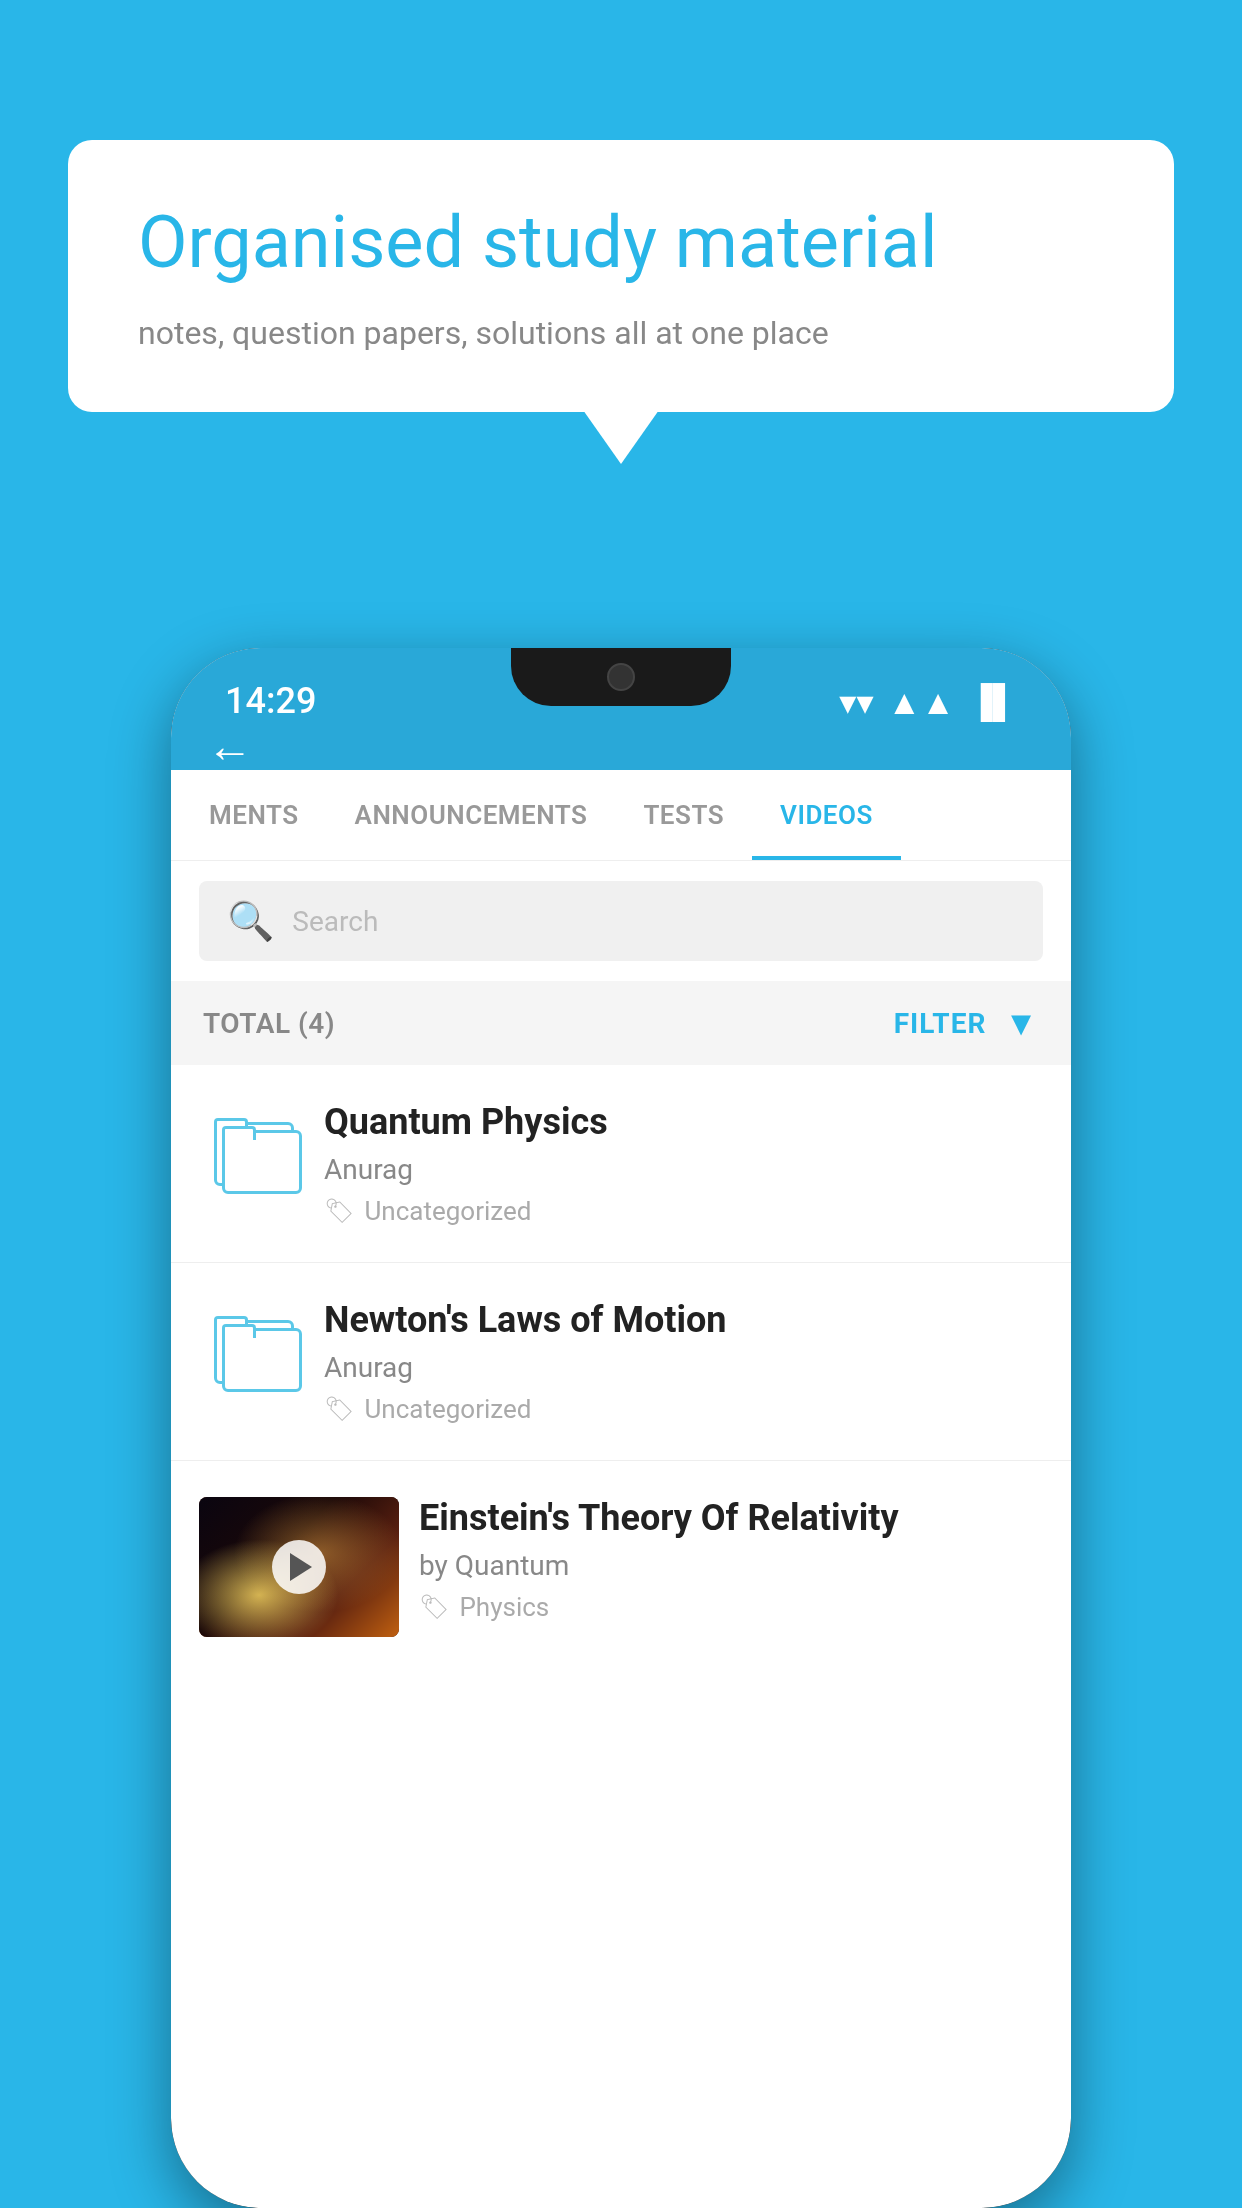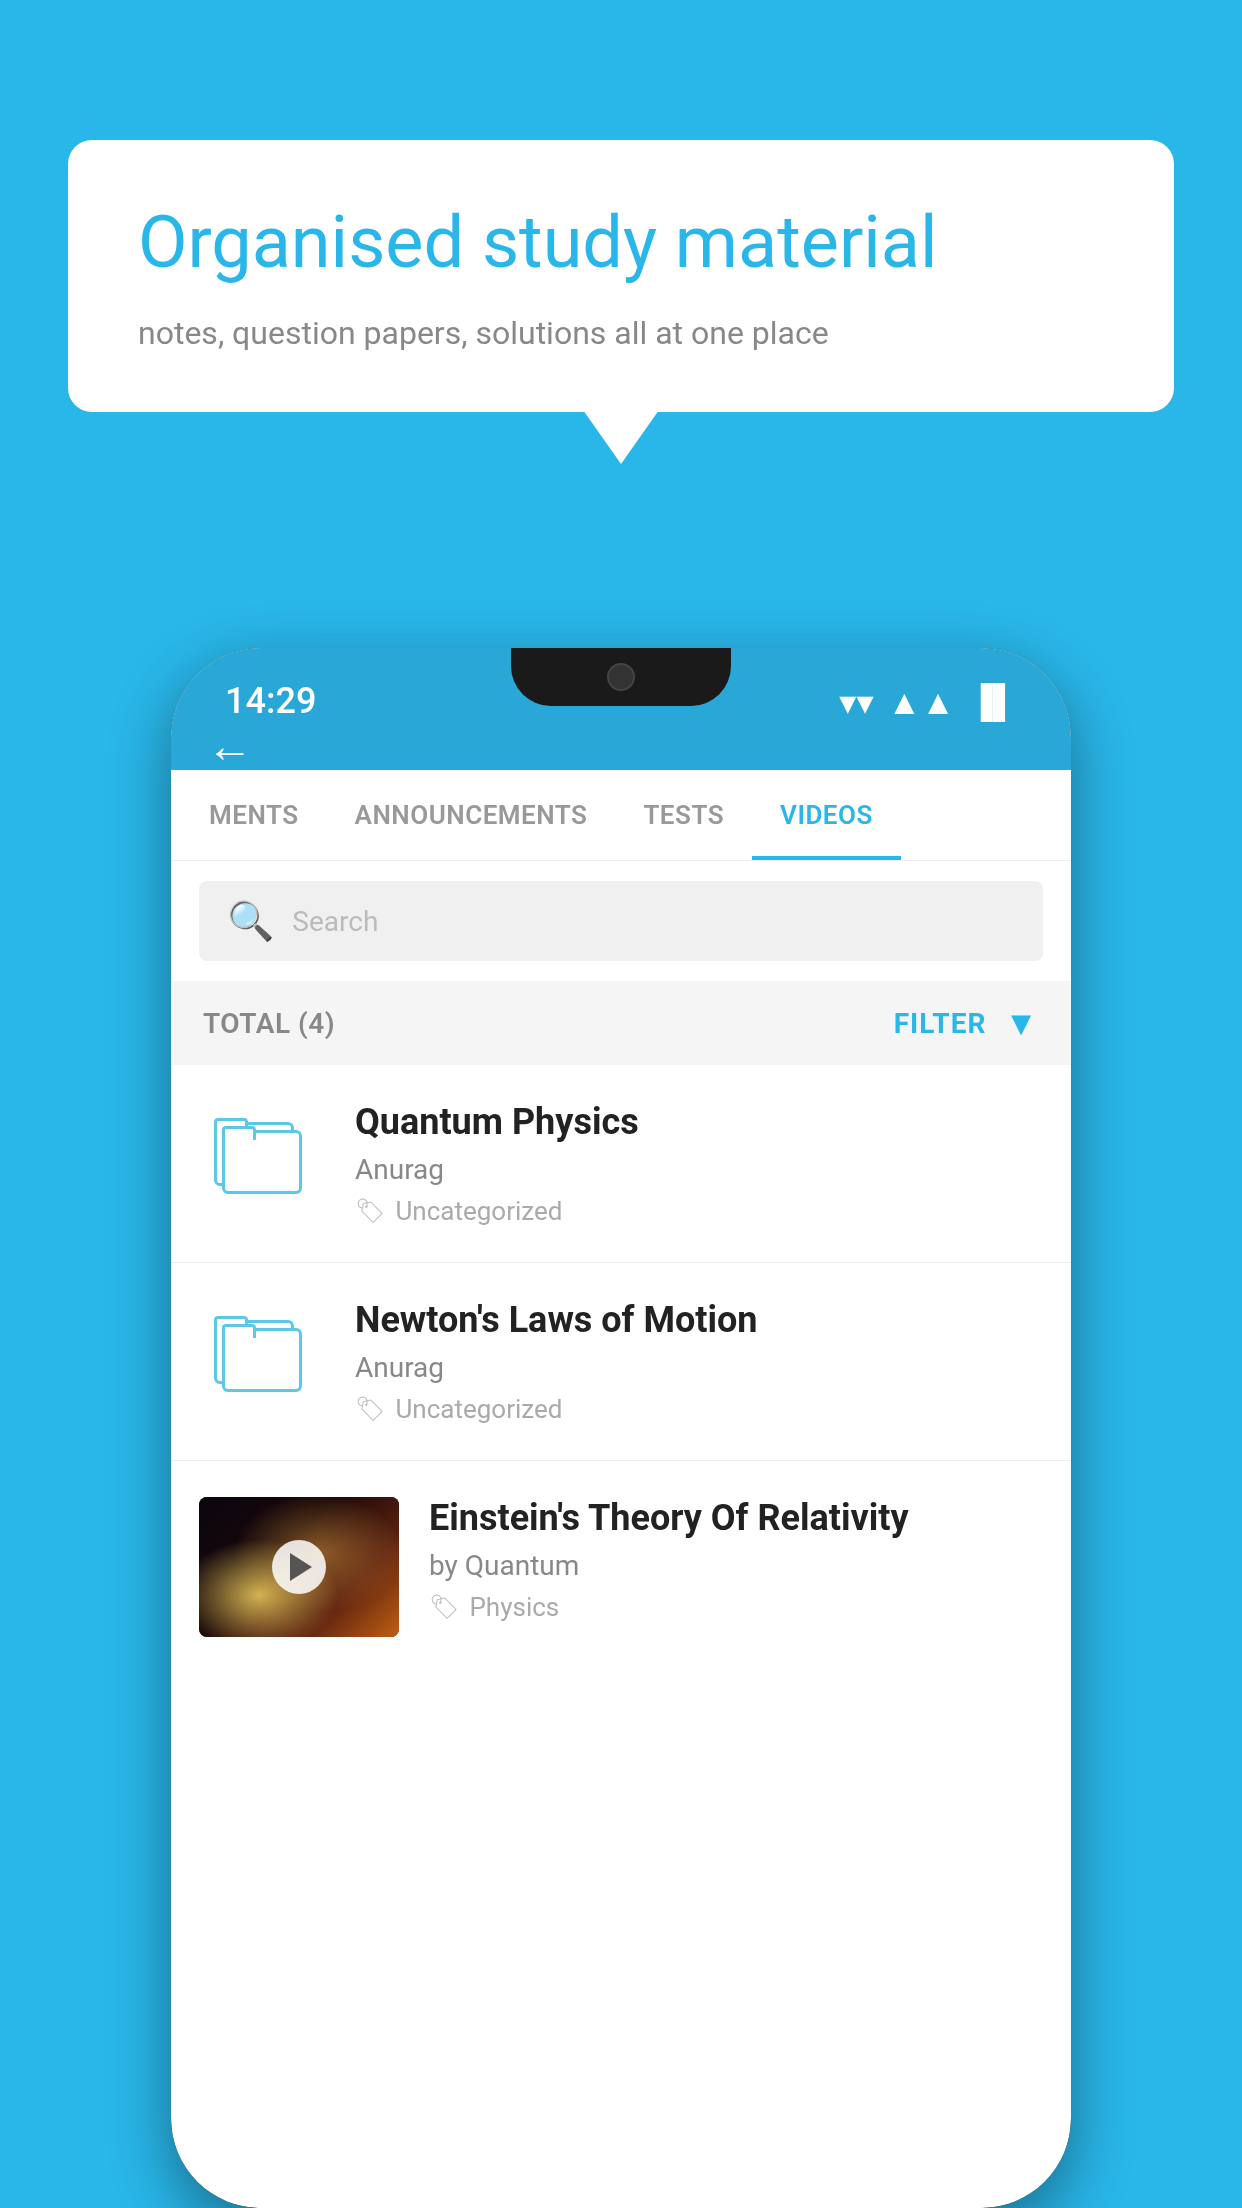--- a/index.html
+++ b/index.html
@@ -263,21 +263,21 @@
     
     .video-list {
       background: white;
     }
 
     .video-item {
       display: flex;
       align-items: flex-start;
       padding: 36px 28px;
       border-bottom: 1px solid #eee;
-      gap: 46px;
+      gap: 15px;
       cursor: pointer;
     }
 
     .video-item-icon {
       width: 110px;
       height: 110px;
       display: flex;
       align-items: center;
       justify-content: center;
       flex-shrink: 0;
@@ -311,21 +311,21 @@
     .tag-icon {
       font-size: 24px;
       color: #bbb;
     }
 
     
     .einstein-item {
       display: flex;
       align-items: flex-start;
       padding: 36px 28px;
-      gap: 30px;
+      gap: 20px;
       cursor: pointer;
       background: white;
     }
 
     .einstein-thumbnail {
       width: 200px;
       height: 140px;
       border-radius: 8px;
       overflow: hidden;
       position: relative;

